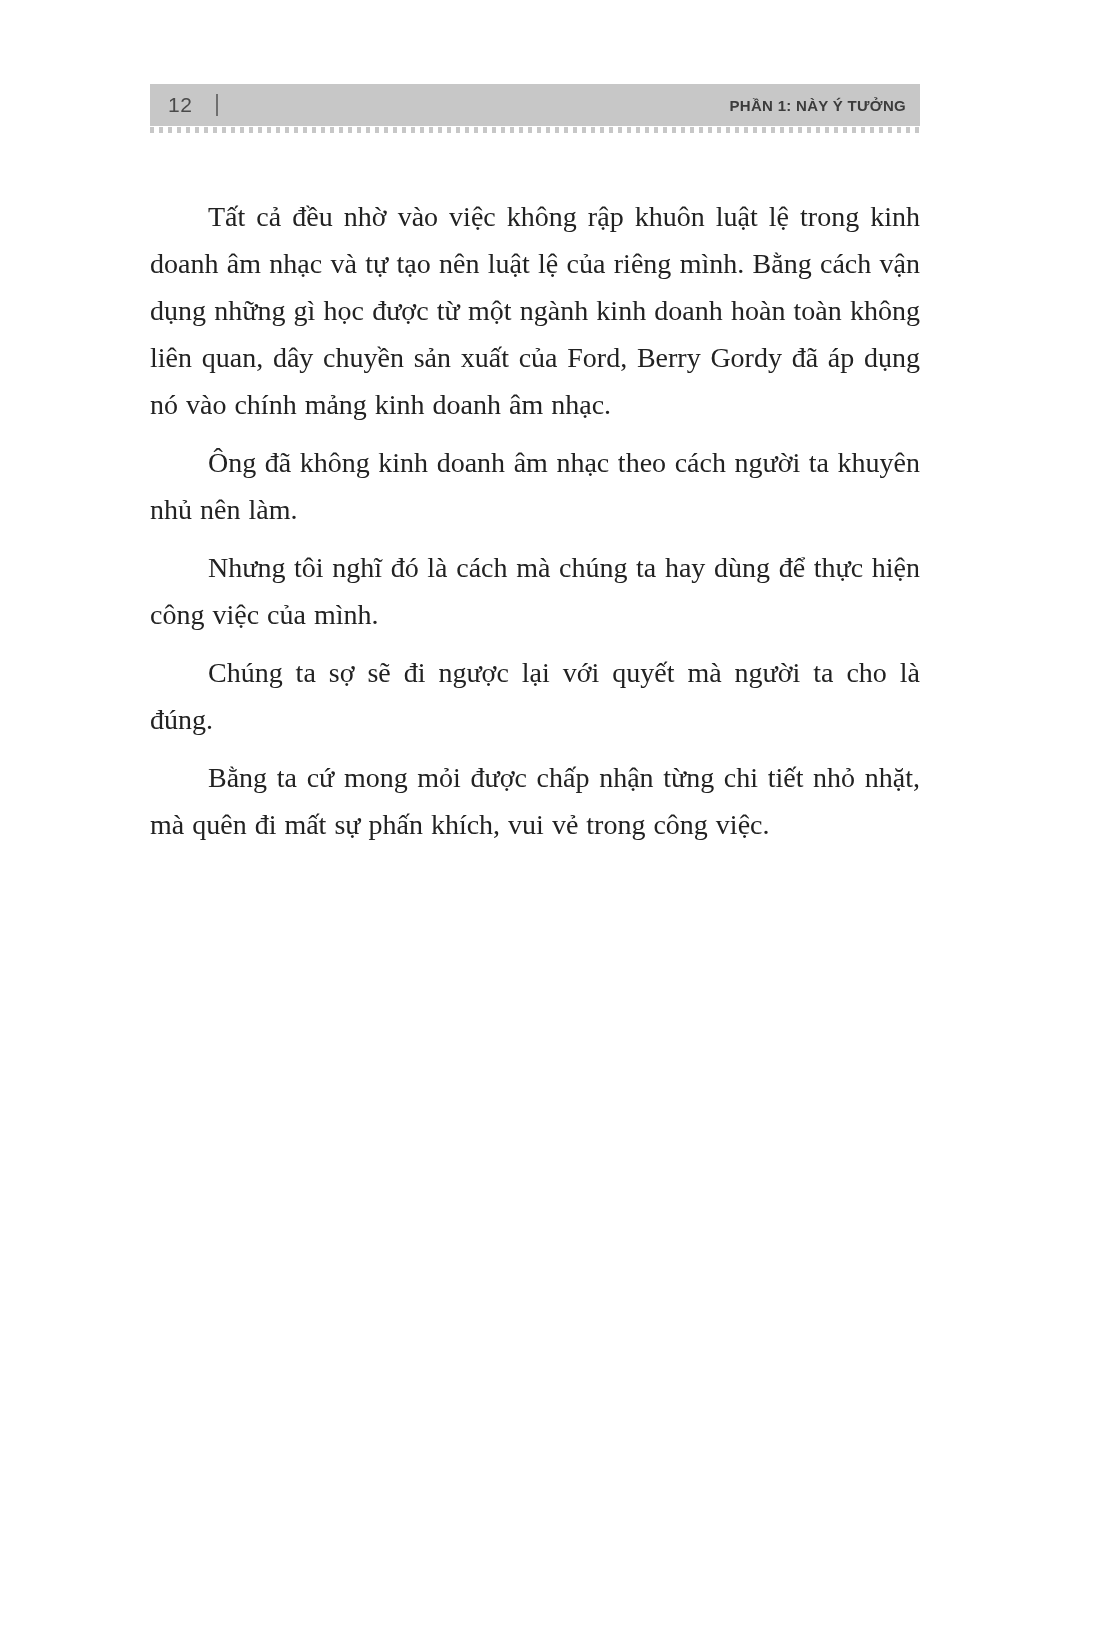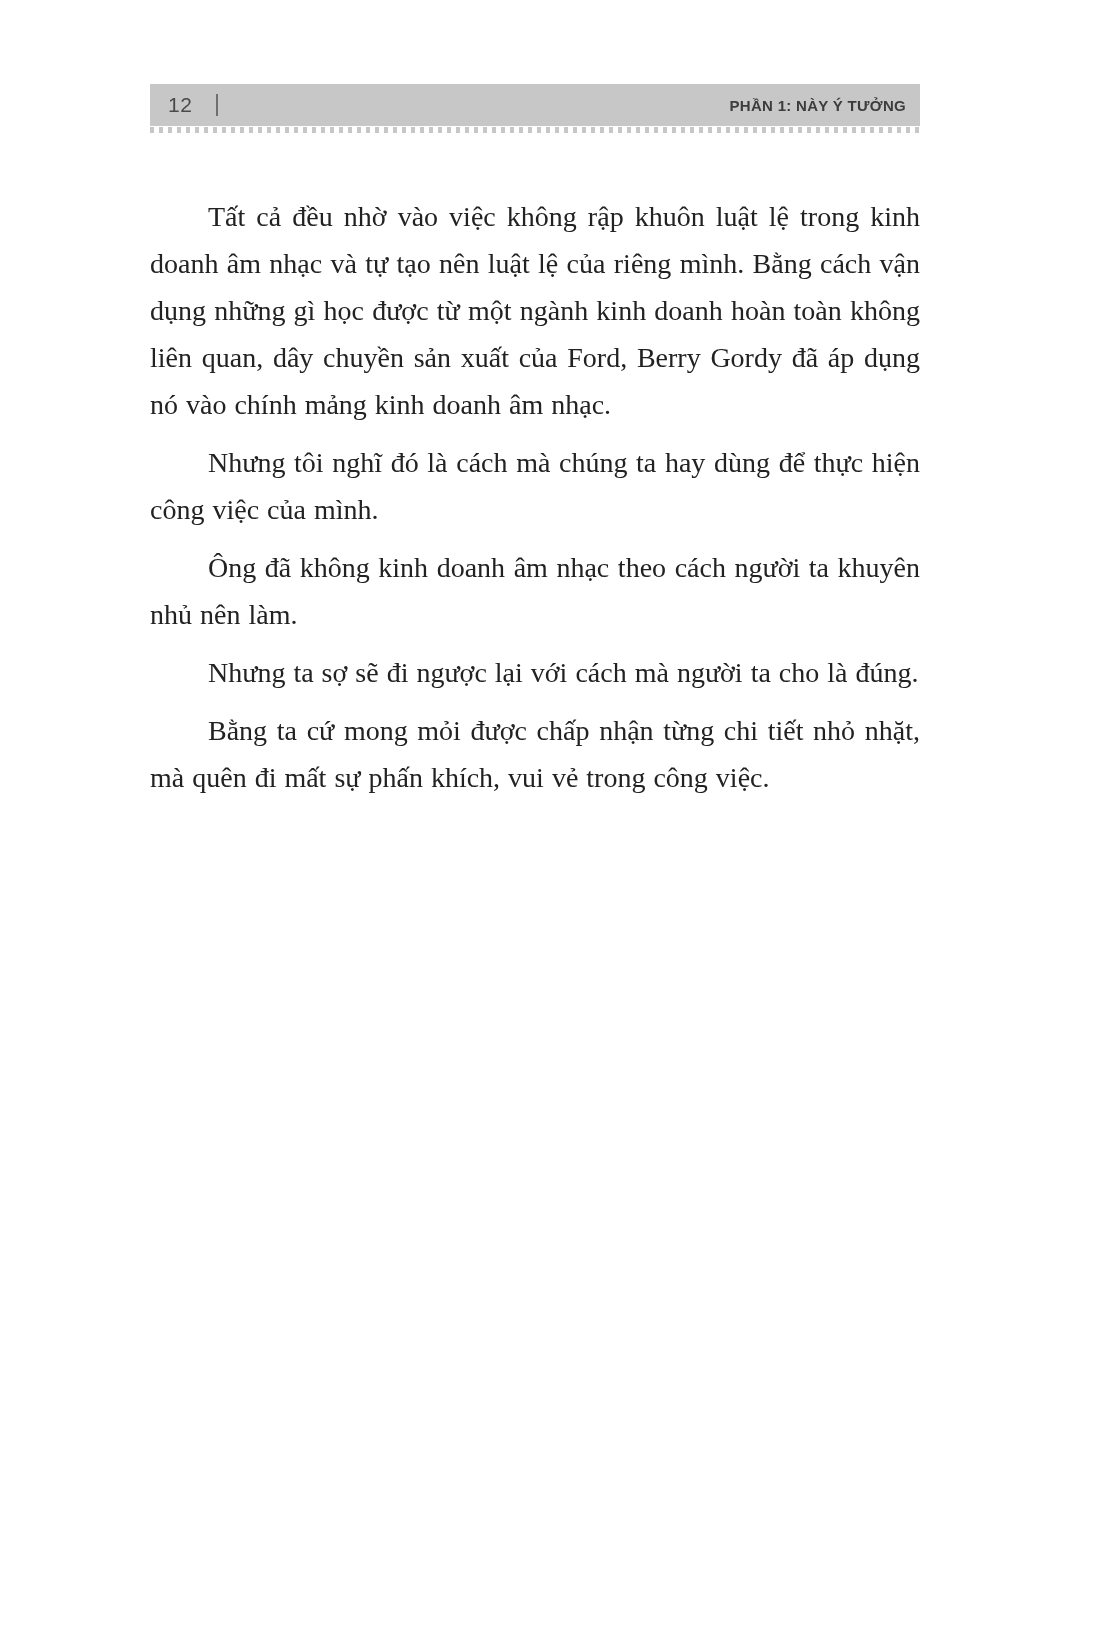--- a/index.html
+++ b/index.html
@@ -95,19 +95,19 @@
   <div class="running-header">
     <div class="page-num-wrap">
       <span class="page-number">12</span>
       <span class="page-num-divider"></span>
     </div>
     <span class="header-title">PHẦN 1: NÀY Ý TƯỞNG</span>
   </div>
 
   <div class="body-text">
       <p class="para">Tất cả đều nhờ vào việc không rập khuôn luật lệ trong kinh doanh âm nhạc và tự tạo nên luật lệ của riêng mình. Bằng cách vận dụng những gì học được từ một ngành kinh doanh hoàn toàn không liên quan, dây chuyền sản xuất của Ford, Berry Gordy đã áp dụng nó vào chính mảng kinh doanh âm nhạc.</p>
+      <p class="para">Ông đã không kinh doanh âm nhạc theo cách người ta khuyên nhủ nên làm.</p>
       <p class="para">Nhưng tôi nghĩ đó là cách mà chúng ta hay dùng để thực hiện công việc của mình.</p>
-      <p class="para">Ông đã không kinh doanh âm nhạc theo cách người ta khuyên nhủ nên làm.</p>
-      <p class="para">Nhưng ta sợ sẽ đi ngược lại với cách mà người ta cho là đúng.</p>
+      <p class="para">Chúng ta sợ sẽ đi ngược lại với quyết mà người ta cho là đúng.</p>
       <p class="para">Bằng ta cứ mong mỏi được chấp nhận từng chi tiết nhỏ nhặt, mà quên đi mất sự phấn khích, vui vẻ trong công việc.</p>
     </div>
 
 </div>
 
 </body></html>

